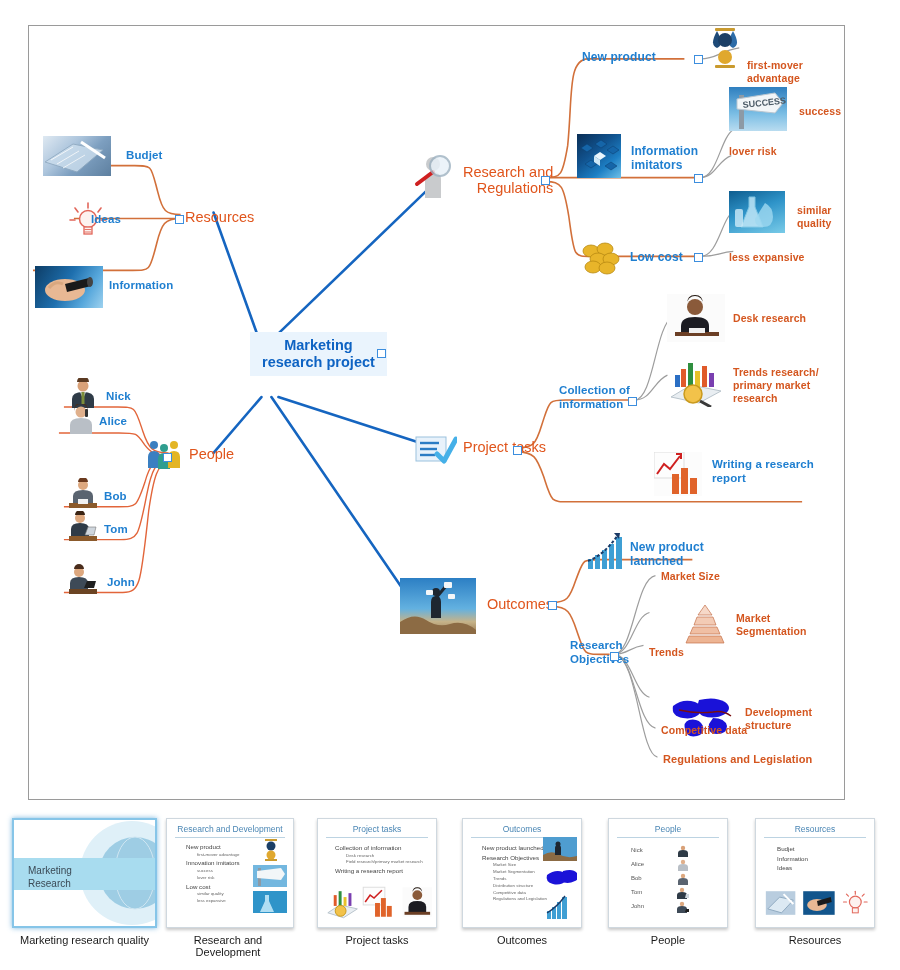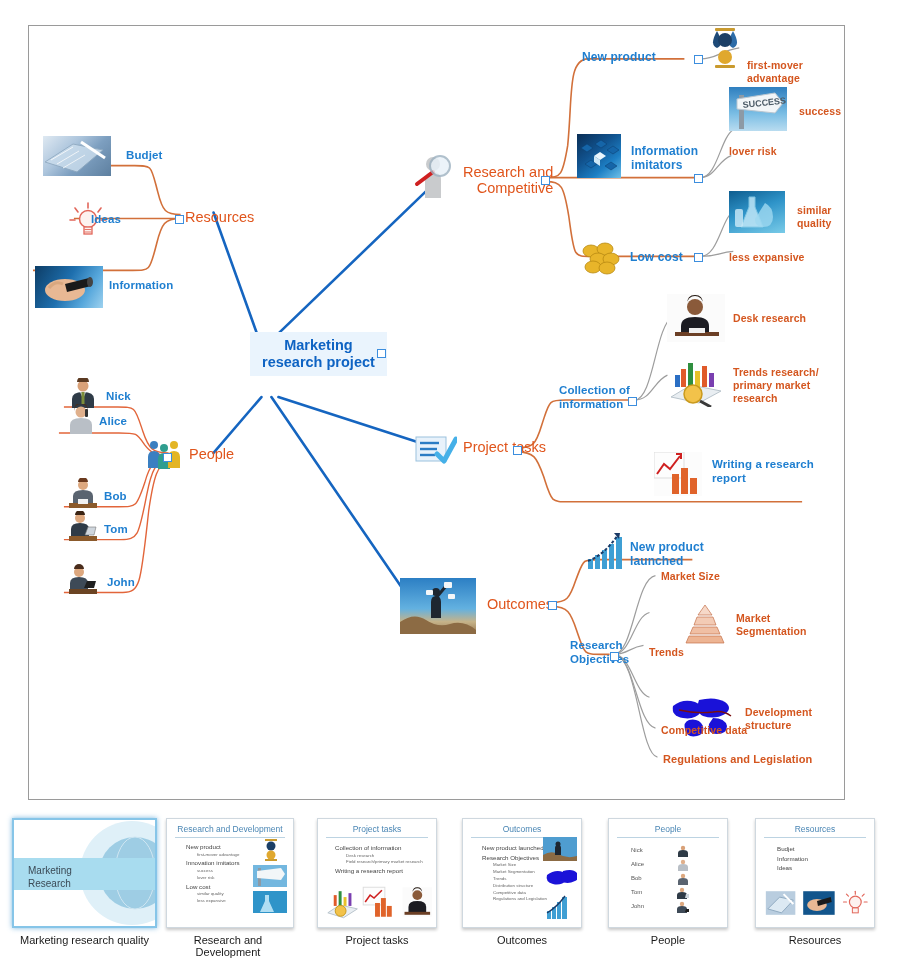--- a/index.html
+++ b/index.html
@@ -269,21 +269,21 @@
   <div class="img" style="left:382px;top:128px;width:48px;height:48px;">
     <svg width="48" height="48" viewBox="0 0 48 48">
       <circle cx="22" cy="10" r="7" fill="#c9cbcd"></circle>
       <path d="M14 44 v-18 q0-8 8-8 q8 0 8 8 v18 z" fill="#c9cbcd"></path>
       <path d="M6 30 L22 18" stroke="#cf2020" stroke-width="4" stroke-linecap="round"></path>
       <circle cx="29" cy="12" r="10" fill="#e8f1f8" opacity=".82" stroke="#9fb3c2" stroke-width="2"></circle>
     </svg>
   </div>
   <div class="node main-label" style="left:434px;top:138px;text-align:right;">
     <span>Research and</span><br>
-    <span>Competitive</span>
+    <span>Regulations</span>
   </div>
   <div class="handle" style="left:512px;top:150px;"></div>
 
   <div class="node lbl lbl-blue" style="left:553px;top:24px;font-size:12px;">New product</div>
   <div class="handle" style="left:665px;top:29px;"></div>
   <div class="img" style="left:683px;top:2px;width:26px;height:40px;">
     <svg width="26" height="40" viewBox="0 0 26 40">
       <rect x="3" y="0" width="20" height="3" rx="1" fill="#c99a2e"></rect>
       <rect x="3" y="37" width="20" height="3" rx="1" fill="#c99a2e"></rect>
       <path d="M5 3 q8 14 0 17 q-8 -3 0 -17" fill="#1e4a78"></path>

